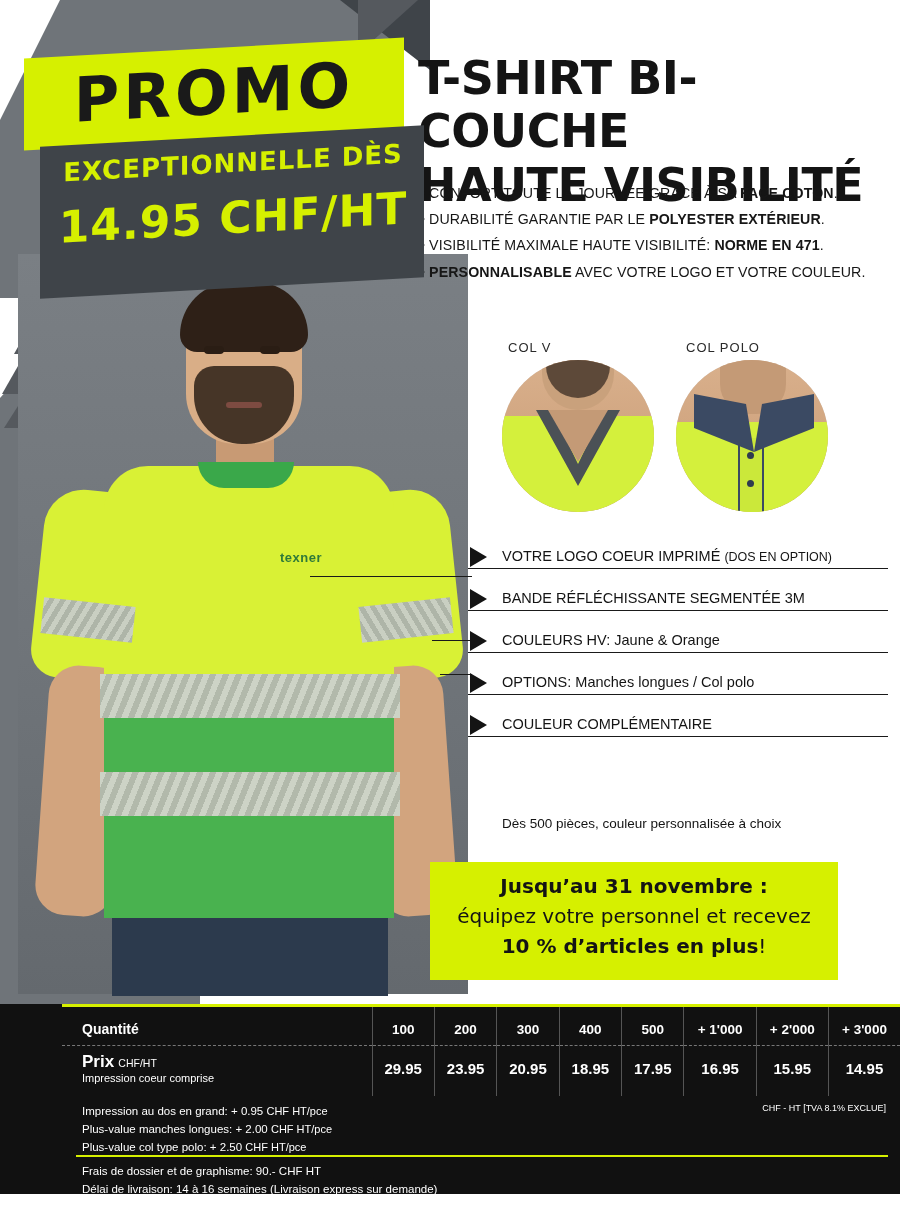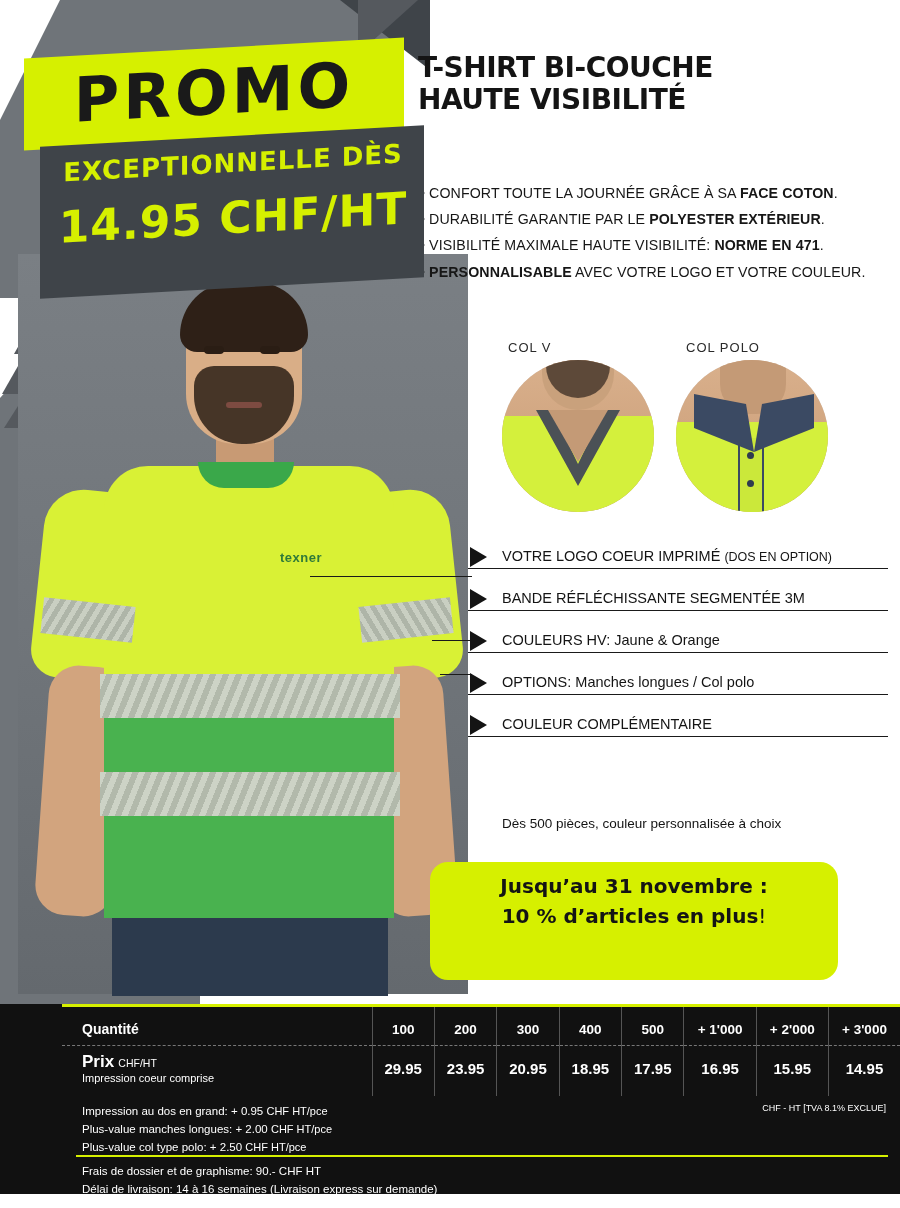--- a/index.html
+++ b/index.html
@@ -114,21 +114,21 @@
     letter-spacing: 1px;
     transform: skewY(-3.2deg);
     z-index: 3;
   }
 
   
   .headline {
     position: absolute; left: 418px; top: 52px; width: 470px;
     font-family: "DejaVu Sans", sans-serif;
     font-weight: 700;
-    font-size: 28px;
+    font-size: 46px;
     line-height: 1.16;
     letter-spacing: -0.5px;
     color: #141414;
     z-index: 5;
   }
 
   
   .bullets {
     position: absolute; left: 420px; top: 186px; width: 465px;
     z-index: 5;
@@ -353,21 +353,21 @@
   .min-line {
     position: absolute; left: 502px; top: 816px; width: 390px;
     font-family: "Liberation Sans", sans-serif; font-size: 13.5px; color: #141414;
     z-index: 6;
   }
 
   
   .promo-box {
     position: absolute; left: 430px; top: 862px; width: 408px; height: 118px;
     background: #d6f000; z-index: 6;
-    padding: 12px 0 0 0; text-align: center; border-radius: 18px;
+    padding: 12px 0 0 0; text-align: center;
   }
   .promo-box .l1 {
     font-family: "DejaVu Sans", sans-serif; font-weight: 700;
     font-size: 20px; color: #141414; margin-bottom: 6px;
   }
   .promo-box .l2 {
     font-family: "DejaVu Sans", sans-serif; font-size: 20px; color: #141414; margin-bottom: 6px;
   }
   .promo-box .l3 {
     font-family: "DejaVu Sans", sans-serif; font-size: 20px; color: #141414;
@@ -542,20 +542,21 @@
     <div class="feature-row">
       <span class="arrow"></span>
       <span>COULEUR COMPLÉMENTAIRE</span>
     </div>
   </div>
 
   <div class="min-line">Dès 500 pièces, couleur personnalisée à  choix</div>
 
   <div class="promo-box">
     <div class="l1">Jusqu’au 31 novembre :</div>
+    <div class="l2">équipez votre personnel et recevez</div>
     <div class="l3">
       <b>10 % d’articles en plus</b><span>!</span>
     </div>
   </div>
 
   <div class="left-black-edge"></div>
   <div class="table-block">
     <table class="tbl">
       <tbody>
           <tr class="qty">

